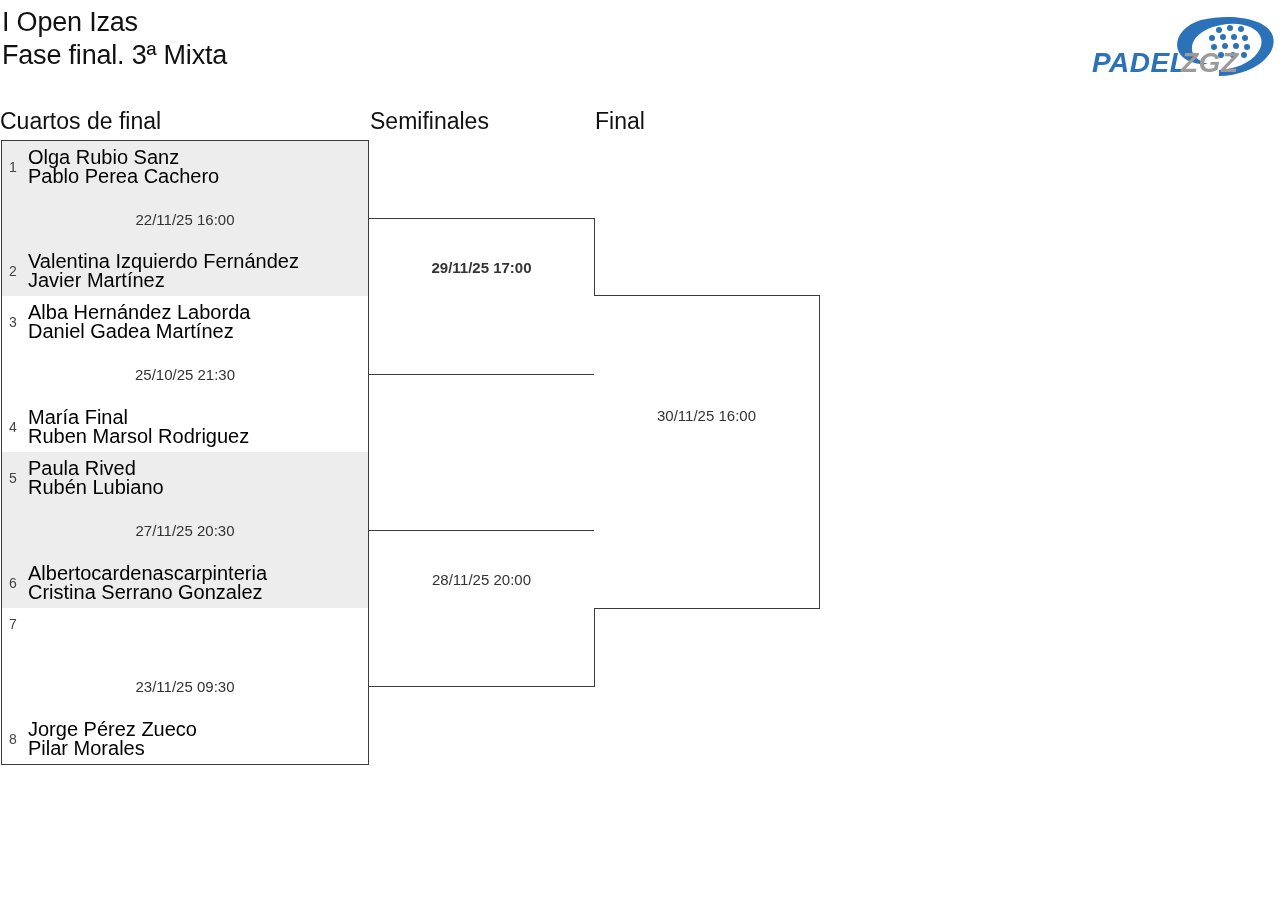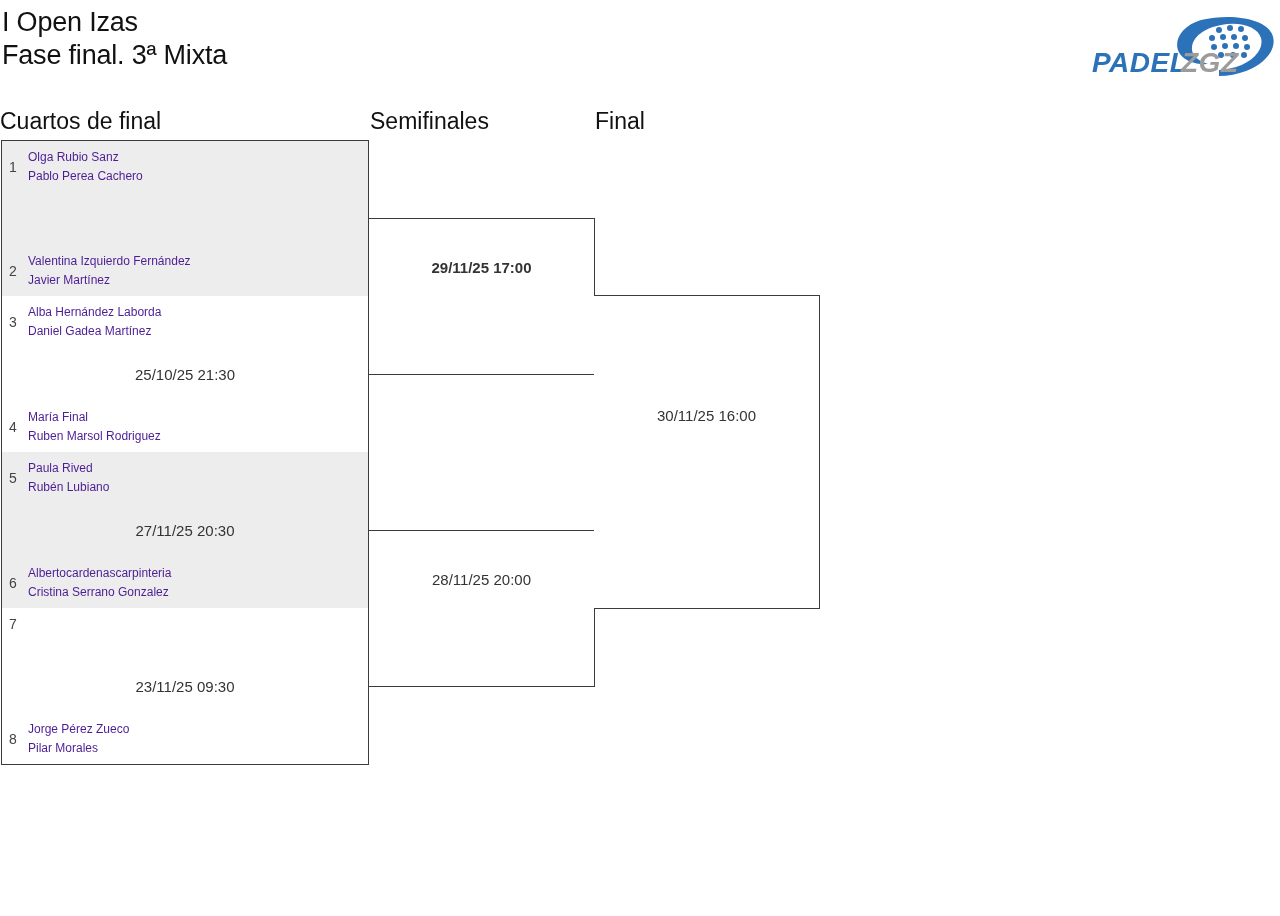--- a/index.html
+++ b/index.html
@@ -93,23 +93,23 @@
 
   .seed {
     width: 19px;
     flex: 0 0 19px;
     font-size: 14px;
     color: #444444;
     text-align: left;
     line-height: 18px;
   }
   .names {
-    font-size: 12px;
+    font-size: 20px;
     line-height: 18.5px;
-    color: #4c1d95;
+    color: #000000;
     white-space: nowrap;
   }
   .name-line { display: block; }
 
   .match-date {
     position: absolute;
     left: 0;
     width: 100%;
     text-align: center;
     font-size: 15px;
@@ -193,20 +193,21 @@
 <div class="bracket">
 
   <div class="qf-match shaded" style="top:140px; height:157px;">
     <div class="team top">
       <span class="seed">1</span>
       <span class="names">
         <span class="name-line">Olga Rubio Sanz</span>
         <span class="name-line">Pablo Perea Cachero</span>
       </span>
     </div>
+    <div class="match-date">22/11/25 16:00</div>
     <div class="team bottom">
       <span class="seed">2</span>
       <span class="names">
         <span class="name-line">Valentina Izquierdo Fernández</span>
         <span class="name-line">Javier Martínez</span>
       </span>
     </div>
   </div>
 
   <div class="qf-match" style="top:296px; height:157px;">

